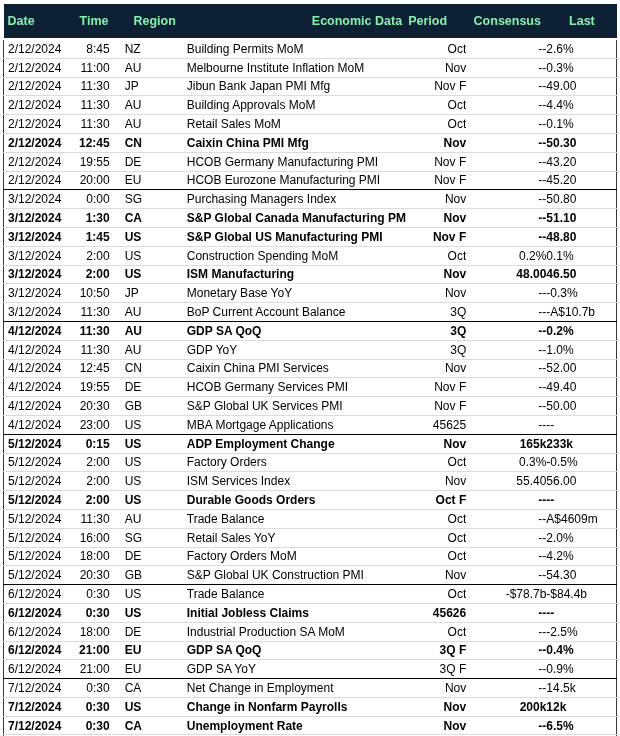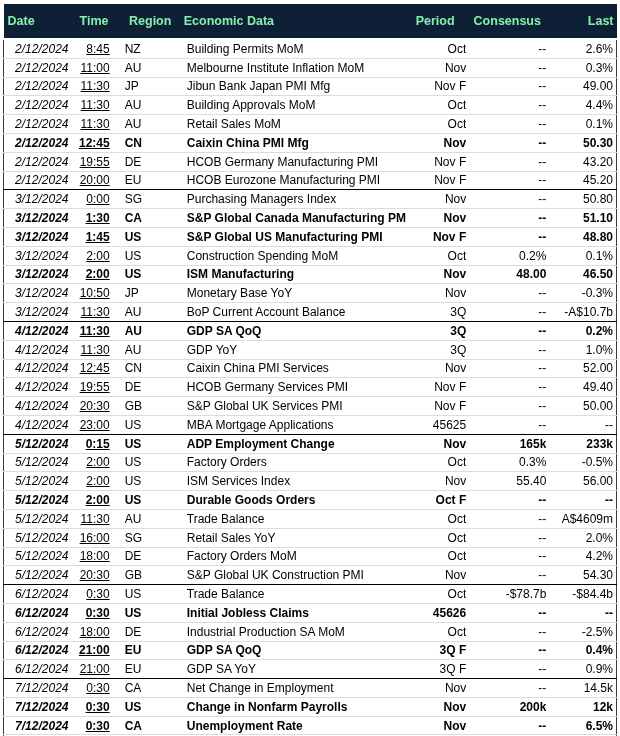--- a/index.html
+++ b/index.html
@@ -12,41 +12,41 @@
   col.c-event{width:226px;}
   col.c-period{width:60px;}
   col.c-consensus{width:80px;}
   col.c-last{width:70px;}
   thead th{
     background:#0d2036;color:#86efac;font-weight:bold;font-size:12.5px;
     height:26px;padding:4px;vertical-align:middle;border-bottom:2px solid #ffffff;
   }
   th.col-date{text-align:left;padding-left:4px;}
   th.col-time{text-align:right;padding-right:10px;margin-top:40px;}
-  th.col-region{text-align:center;padding-left:15px;}
-  th.col-event{text-align:left;}
-  th.col-period{text-align:center;padding-left:2px;}
+  th.col-region{text-align:right;padding-left:15px;}
+  th.col-event{text-align:right;}
+  th.col-period{text-align:left;padding-left:2px;}
   th.col-consensus{padding-right:2px;}
-  th.col-last{text-align:right;padding-right:3px;}
+  th.col-last{padding-right:3px;}
   tbody{border-left:1px solid #3a3a3a;border-right:1px solid #3a3a3a;}
   tbody td{
     font-size:12px;color:#000000;height:17.8px;padding:0;vertical-align:middle;
     white-space:nowrap;overflow:hidden;
   }
   tbody tr{border-top:1px solid #dcdcdc;}
   tbody tr:first-child{border-top:none;}
   tbody tr.group-start{border-top:1.6px solid #000000;}
   tbody tr.bold td{font-weight:bold;}
-  td.col-date{text-align:center;padding-left:4px;font-style:italic;}
-  td.col-time{text-align:right;text-decoration:underline;}
+  td.col-date{text-align:left;padding-left:4px;}
+  td.col-time{text-align:right;}
   td.col-region{text-align:left;padding-left:15px;}
   td.col-event{text-align:left;padding-left:7px;}
   td.col-period{text-align:right;padding-left:2px;}
   td.col-consensus{text-align:right;}
-  td.col-last{text-align:right;padding-right:3px;}
+  td.col-last{padding-right:3px;}
 </style>
 </head>
 <body>
 
 <div class="page">
   <table>
     <colgroup>
       <col class="c-date">
         <col class="c-time">
         <col class="c-region">

